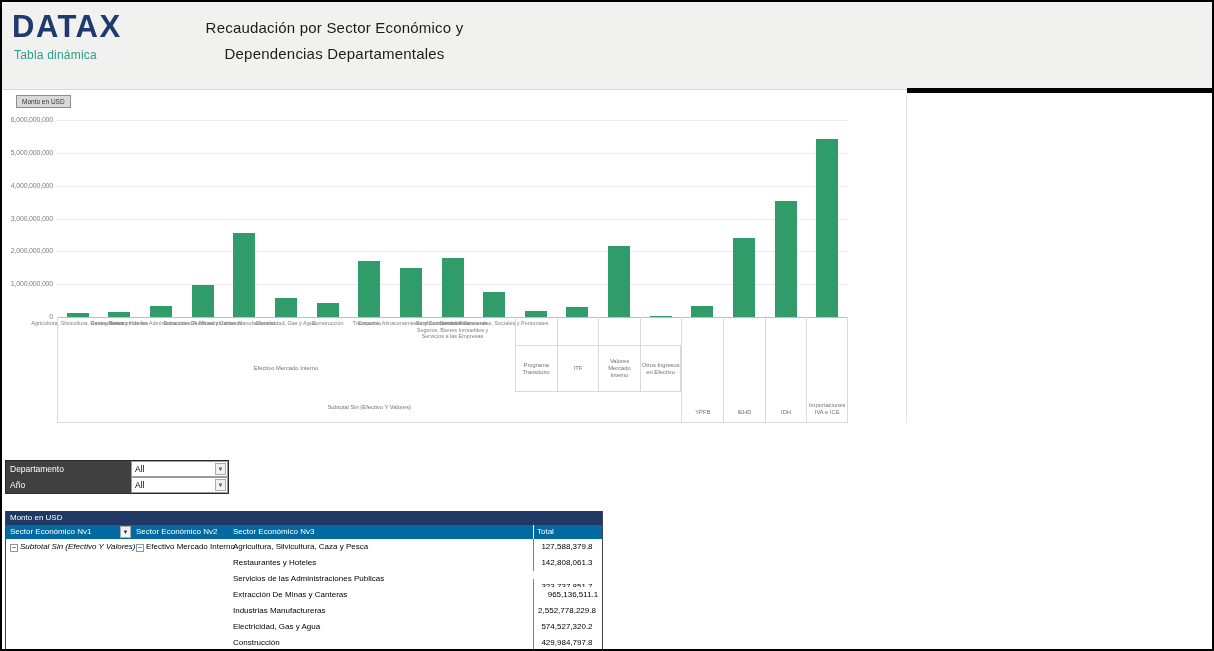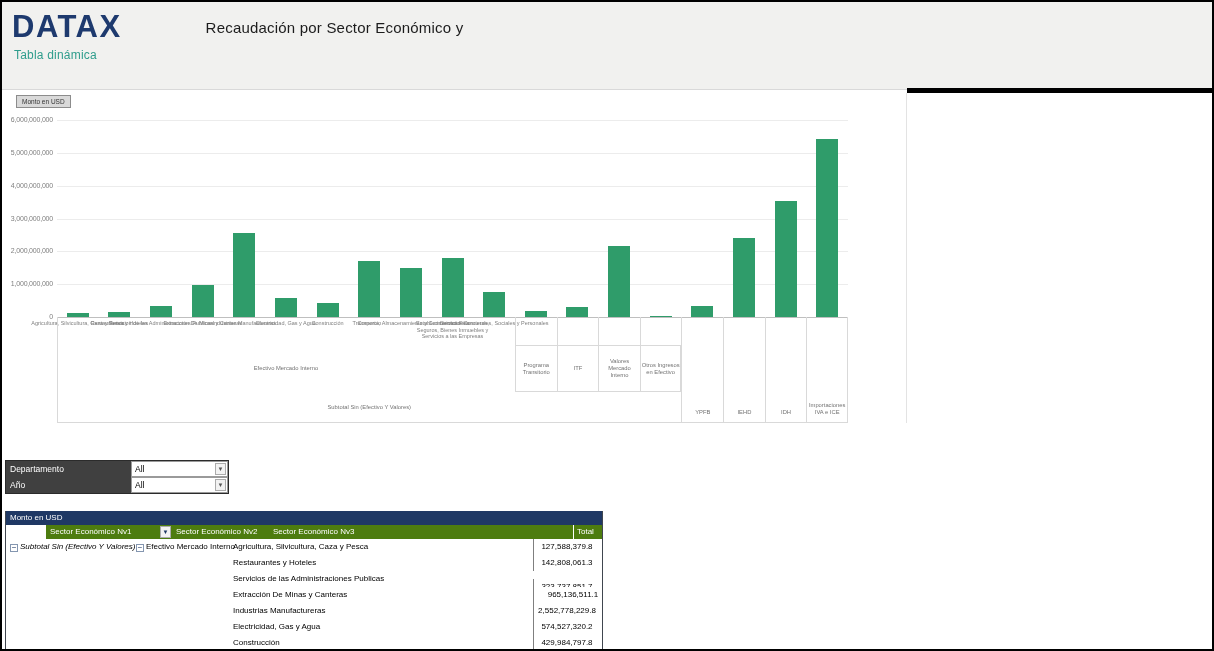--- a/index.html
+++ b/index.html
@@ -34,39 +34,40 @@
   
   #filters{position:absolute;left:3px;top:458px;width:224px;border:1px solid #2b2b2b;}
   .frow{position:relative;height:16px;}
   .flabel{position:absolute;left:0;top:0;width:125px;height:16px;background:#404040;color:#fff;font-size:8.5px;line-height:16px;padding-left:4px;}
   .fvalue{position:absolute;left:125px;top:0;width:97px;height:16px;background:#fff;border:1px solid #9a9a9a;font-size:8.5px;line-height:14px;padding-left:3px;color:#000;}
   .fbtn{position:absolute;right:1px;top:1px;width:11px;height:12px;background:#f2f2f2;border:1px solid #ababab;font-size:6px;color:#555;text-align:center;line-height:11px;}
 
   
   #pivot{position:absolute;left:3px;top:509px;width:598px;border-left:1px solid #40464f;border-right:1px solid #40464f;}
   .prow-title{position:relative;height:14px;background:#1f3864;color:#fff;font-size:8px;line-height:14px;padding-left:4px;}
-  .prow-head{position:relative;height:14px;background:#4d7c0f;color:#fff;font-size:8px;line-height:14px;margin-left:40px;}
+  .prow-head{position:relative;height:14px;background:#0369a1;color:#fff;font-size:8px;line-height:14px;}
   .hc{position:absolute;top:0;height:14px;line-height:14px;white-space:nowrap;}
   #hbtn{position:absolute;left:114px;top:1px;width:11px;height:12px;background:#f2f2f2;border:1px solid #ababab;font-size:6px;color:#1f3864;text-align:center;line-height:11px;}
   #total-head{border-left:1px solid #ffffff;padding-left:3px;}
   .drow{position:relative;height:16px;background:#fff;font-size:8px;color:#000;}
   .dc{position:absolute;top:0;height:16px;line-height:16px;white-space:nowrap;}
   .dc-total{text-align:center;border-left:1px solid #7f7f7f;padding-right:3px;}
   .collapse{display:inline-block;width:8px;height:8px;border:1px solid #8496b0;background:#fff;color:#1f3864;font-size:8px;line-height:6px;text-align:center;vertical-align:-1px;margin-right:2px;}
 </style>
 </head>
 <body>
 
 <div id="app">
 
   <div id="header">
     <div id="logo">DATAX</div>
     <div id="logo-sub">Tabla dinámica</div>
     <div id="title">
       <div>Recaudación por Sector Económico y</div>
+      <div>Dependencias Departamentales</div>
     </div>
   </div>
 
   <div id="top-strip"></div>
 
   <div id="chart">
     <div id="value-btn">Monto en USD</div>
     <div id="plot"></div>
   <div class="ytick" style="top: 220px;">0</div>
       <div class="gridline" style="left: 52px; top: 191.167px; width: 791px;"></div>

